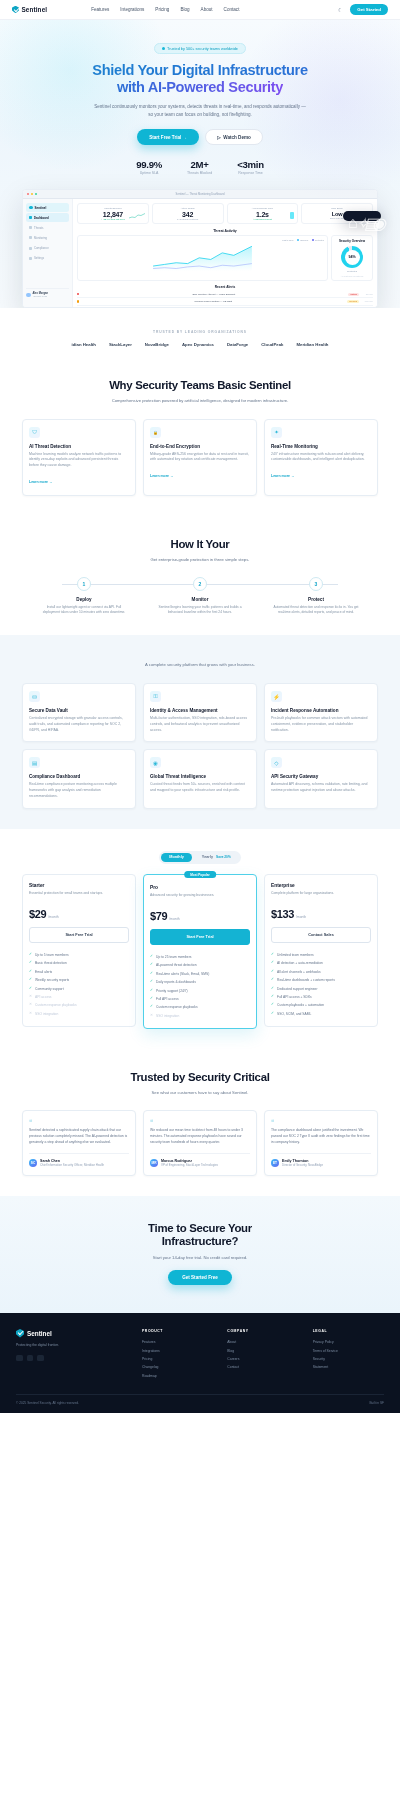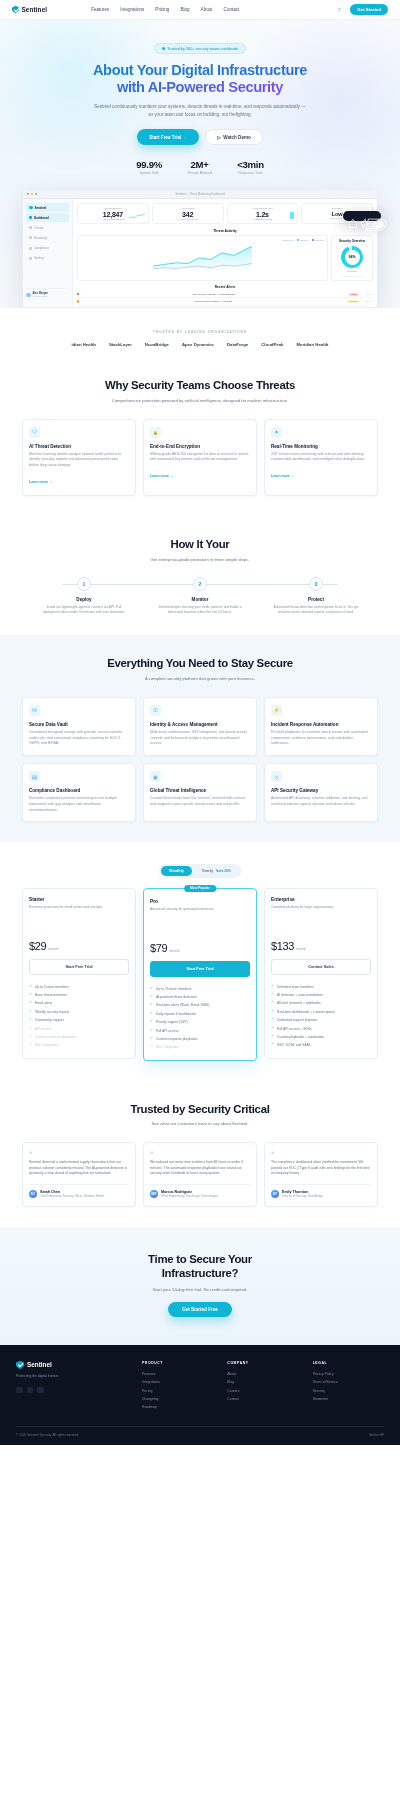--- a/index.html
+++ b/index.html
@@ -211,21 +211,21 @@
   }
   .price-card.pro{ border:1px solid #4fd0e9; box-shadow:0 6px 16px rgba(20,179,211,.14); padding-top:10px;}
   .pop-badge{
     position:absolute; top:-4px; left:50%; transform:translateX(-50%);
     background:#14b3d3; color:#fff; font-size:3.1px; font-weight:bold;
     padding:1.8px 6px; border-radius:8px; white-space:nowrap;
   }
   .plan-name{ font-size:4.8px; font-weight:bold; color:#0f172a;}
   .plan-desc{ font-size:3.4px; color:#8494a6; margin-top:3px; line-height:1.6; min-height:11px;}
   .plan-price{ margin-top:6px; display:flex; align-items:baseline; gap:2px;}
-  .plan-price b{ font-size:11px; font-weight:normal; color:#0f172a; letter-spacing:-.4px;margin-top:18px;}
+  .plan-price b{ font-size:11px; font-weight:bold; color:#0f172a; letter-spacing:-.4px;}
   .plan-price span{ font-size:3.4px; color:#94a3b8;}
   .plan-btn{
     margin-top:7px; width:100%; text-align:center; font-size:3.9px; font-weight:bold;
     padding:4.5px 0; border-radius:3px; border:1px solid #dde5ee; color:#334155; background:#fff;
   }
   .plan-btn.fill{ background:#14b3d3; color:#fff; border-color:#14b3d3;}
   .feat-list{ margin-top:8px; list-style:none; }
   .feat-list li{ display:flex; gap:3px; align-items:flex-start; font-size:3.3px; color:#64748b; padding:2.2px 0;}
   .feat-list li i{ color:#22c3a6; font-style:normal; font-size:3.6px; line-height:1;}
   .feat-list li.no{ color:#c0cada;}
@@ -285,21 +285,21 @@
     </div>
   </div>
 
   <div class="hero">
     <div class="hero-inner">
       <div class="badge">
         <span class="badge-dot"></span>
         <span>Trusted by 500+ security teams worldwide</span>
       </div>
       <h1 class="hero-title">
-        <span class="l1">About Your Digital Infrastructure</span><br>
+        <span class="l1">Shield Your Digital Infrastructure</span><br>
         <span class="l2">with AI-Powered Security</span>
       </h1>
       <p class="hero-sub">Sentinel continuously monitors your systems, detects threats in real-time, and responds automatically — so your team can focus on building, not firefighting.</p>
       <div class="hero-btns">
         <button class="btn-primary">
           <span>Start Free Trial</span>
           <span>→</span>
         </button>
         <button class="btn-secondary">
           <span>▷</span>
@@ -470,21 +470,21 @@
       <span>NovaBridge</span>
       <span>Apex Dynamics</span>
       <span>DataForge</span>
       <span>CloudPeak</span>
       <span>Meridian Health</span>
     </div>
   </div>
 
   <div class="sec">
     <div class="sec-head">
-      <div class="sec-h2">Why Security Teams Choose Threats</div>
+      <div class="sec-h2">Why Security Teams Basic Sentinel</div>
       <div class="sec-p">Comprehensive protection powered by artificial intelligence, designed for modern infrastructure.</div>
     </div>
     <div class="cards3">
       <div class="card">
         <div class="card-icon">
             <span>⛉</span>
           </div>
         <div class="card-title">AI Threat Detection</div>
         <div class="card-text">Machine learning models analyze network traffic patterns to identify zero-day exploits and advanced persistent threats before they cause damage.</div>
         <div class="card-link">Learn more →</div>
@@ -527,21 +527,20 @@
       <div class="step">
         <div class="step-num">3</div>
         <div class="step-title">Protect</div>
         <div class="step-text">Automated threat detection and response kicks in. You get real-time alerts, detailed reports, and peace of mind.</div>
       </div>
     </div>
   </div>
 
   <div class="sec gray">
     <div class="sec-head">
-      <div class="sec-h2">Everything You Need to Stay Secure</div>
       <div class="sec-p">A complete security platform that grows with your business.</div>
     </div>
     <div class="grid6">
       <div class="card">
         <div class="card-icon">
             <span>⛁</span>
           </div>
         <div class="card-title">Secure Data Vault</div>
         <div class="card-text">Centralized encrypted storage with granular access controls, audit trails, and automated compliance reporting for SOC 2, GDPR, and HIPAA.</div>
       </div>

